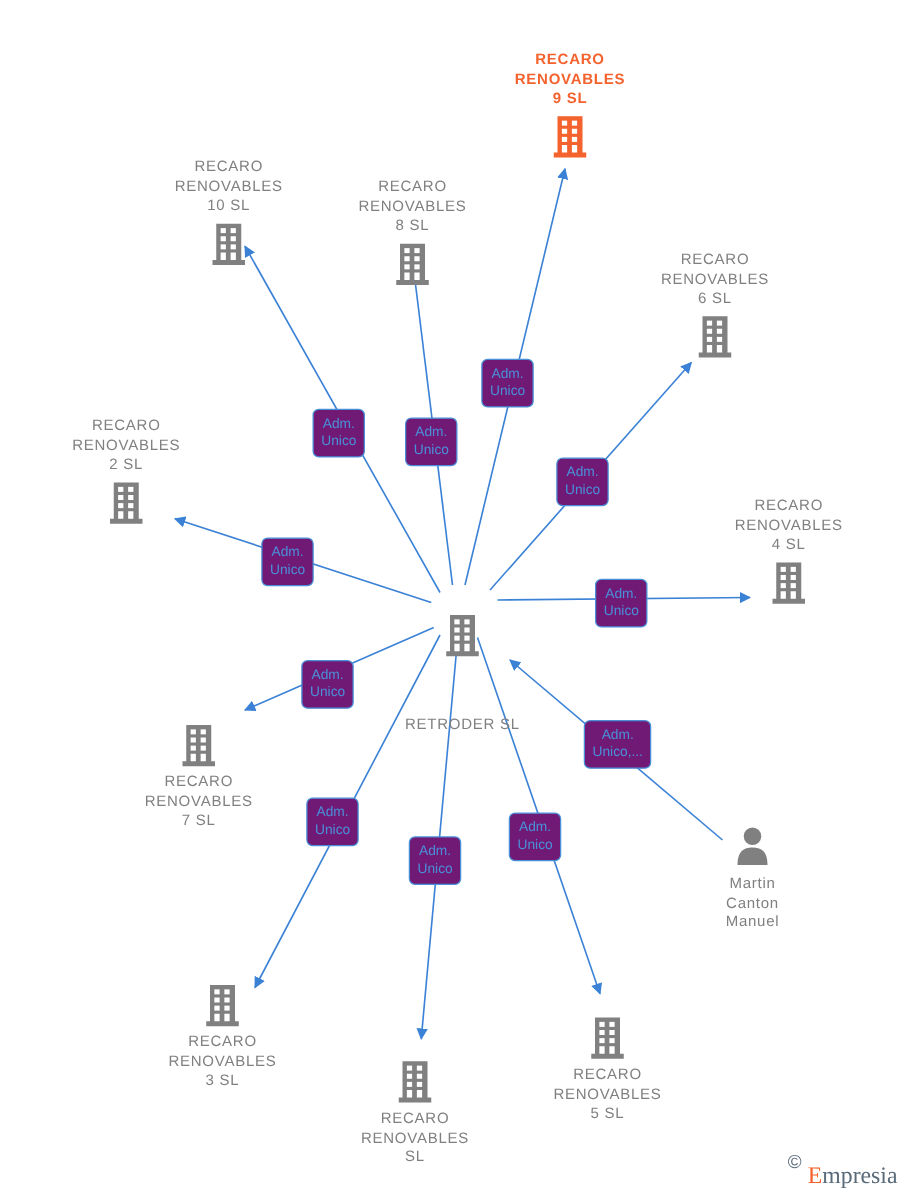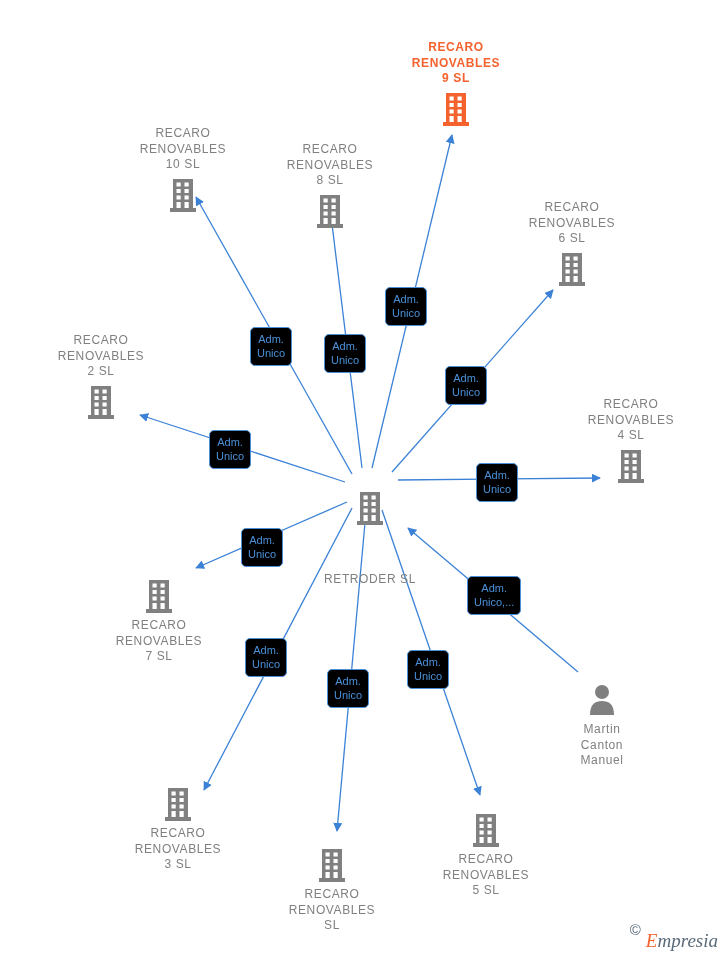--- a/index.html
+++ b/index.html
@@ -55,21 +55,21 @@
     height: 36px;
   }
   .node.label-above .node-label { margin-bottom: 4px; }
   .node.label-below .node-label { margin-top: 4px; }
 
   .edge-label {
     position: absolute;
     box-sizing: border-box;
     border: 1px solid #4a90d9;
     border-radius: 5px;
-    background: #000000;
+    background: #701a75;
     color: #4a90d9;
     font-size: 11px;
     line-height: 14px;
     padding: 4px 6px 5px 6px;
     text-align: center;
     white-space: pre-line;
     font-family: "Liberation Sans", sans-serif;
   }
   .watermark {
     position: absolute;
@@ -81,21 +81,20 @@
     font-size: 19px;
     color: #5a6b7a;
     font-family: "Liberation Serif", serif;
   }
   .watermark .c-mark {
     font-size: 15px;
     color: #5a6b7a;
     font-family: "Liberation Sans", sans-serif;
   }
   .watermark .brand {
-    font-style: italic;
     color: #5a6b7a;
     margin-top: 24px;
   }
   .watermark .brand .cap { color: #f4622d; }
 </style>
 </head>
 <body>
 
 <div id="graph">
 
@@ -322,21 +321,21 @@
             <rect x="8.5" y="18.5" width="4.2" height="4" fill="#ffffff"></rect>
             <rect x="16.5" y="18.5" width="4.2" height="4" fill="#ffffff"></rect>
             <rect x="8.5" y="25" width="4.2" height="6" fill="#ffffff"></rect>
             <rect x="16.5" y="25" width="4.2" height="6" fill="#ffffff"></rect>
           </svg>
         </span>
         <div class="node-label">RECARO
 RENOVABLES
 5  SL</div>
       </div>
-      <div class="node label-below" style="left: 602px; top: 682px;">
+      <div class="node label-below" style="left: 602px; top: 659px;">
         <span>
           <svg class="node-icon" viewBox="0 0 30 36">
             <circle cx="15" cy="10" r="7" fill="#808080"></circle>
             <path d="M 3 33 C 3 22 8 19 15 19 C 22 19 27 22 27 33 Z" fill="#808080"></path>
           </svg>
         </span>
         <div class="node-label">Martin
 Canton
 Manuel</div>
       </div>

